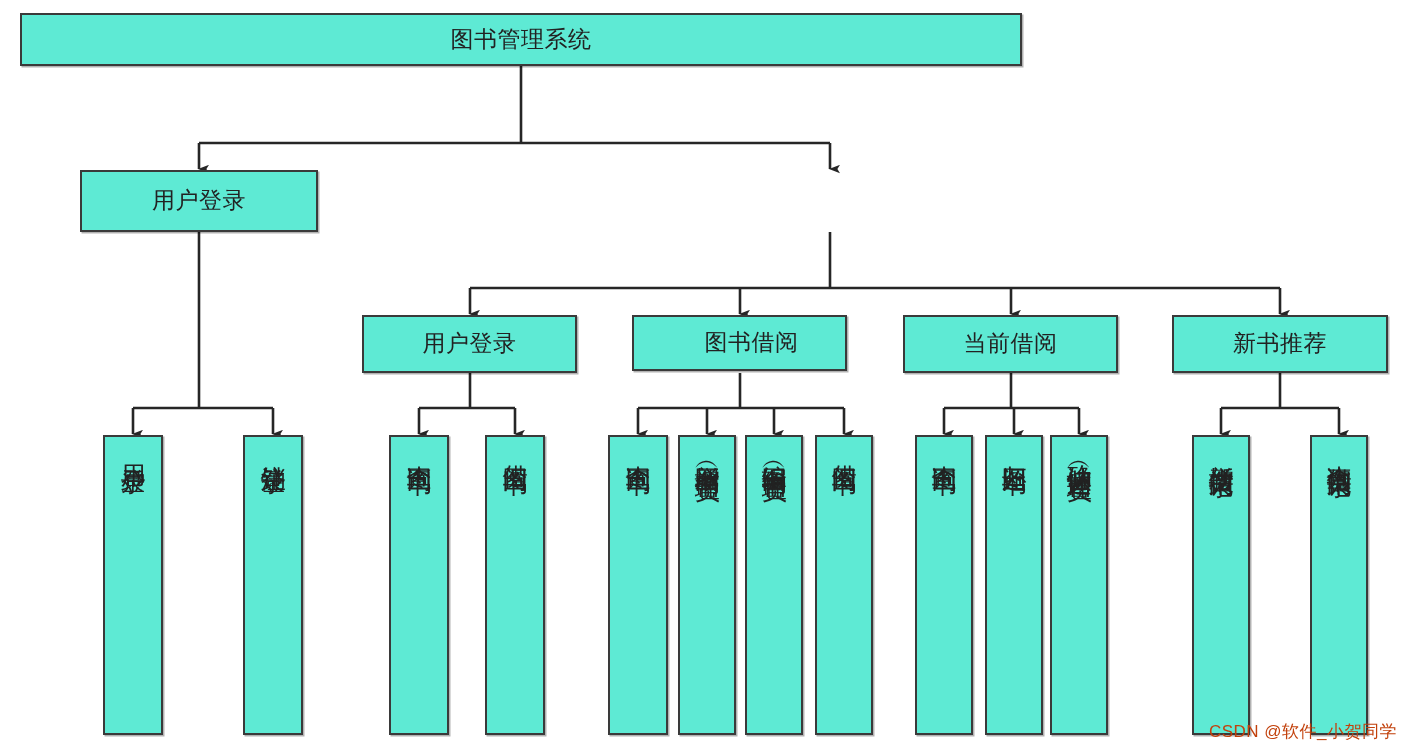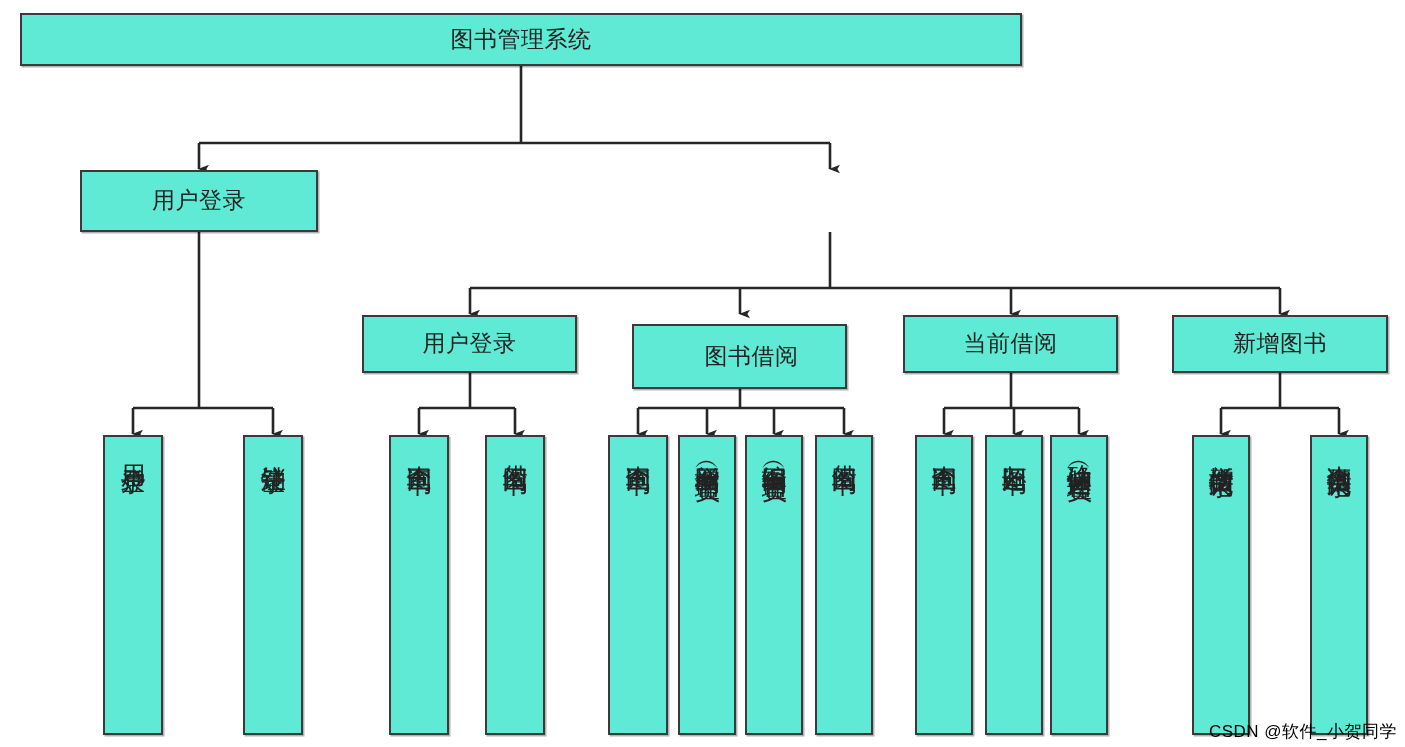--- a/index.html
+++ b/index.html
@@ -56,21 +56,21 @@
     font-size: 25px;
     line-height: 1.18;
     letter-spacing: 2px;
     white-space: nowrap;
   }
   #watermark {
     position: absolute;
     right: 8px;
     bottom: 4px;
     font-size: 17px;
-    color: #000000;
+    color: #c2410c;
     letter-spacing: 0.5px;
     white-space: nowrap;
   }
 </style>
 </head>
 <body>
 
 <div id="diagram-root">
 
   <svg id="edge-layer" viewBox="0 0 1405 747" width="1405" height="747" xmlns="http://www.w3.org/2000/svg">
@@ -120,28 +120,28 @@
     <span class="label">图书管理系统</span>
   </div>
 
   <div class="node horiz" id="node-user-login" style="left: 80px; top: 170px; width: 238px; height: 62px;">
     <span class="label">用户登录</span>
   </div>
 
   <div class="node horiz" id="node-new-book-rec" style="left: 362px; top: 315px; width: 215px; height: 58px;">
     <span class="label">用户登录</span>
   </div>
-  <div class="node horiz" id="node-book-borrow" style="left: 632px; top: 324px; width: 215px; height: 65px; padding-left: 24px;">
+  <div class="node horiz" id="node-book-borrow" style="left: 632px; top: 315px; width: 215px; height: 56px; padding-left: 24px;">
     <span class="label">图书借阅</span>
   </div>
   <div class="node horiz" id="node-current-borrow" style="left: 903px; top: 315px; width: 215px; height: 58px; align-items: center;">
     <span class="label">当前借阅</span>
   </div>
   <div class="node horiz" id="node-borrow-records" style="left: 1172px; top: 315px; width: 216px; height: 58px;">
-    <span class="label">新增图书</span>
+    <span class="label">新书推荐</span>
   </div>
 
   <div class="node vert" id="node-leaf-user-login" style="left: 103px; top: 435px; width: 60px; height: 300px;">
     <span class="label">用户登录</span>
   </div>
   <div class="node vert" id="node-leaf-logout" style="left: 243px; top: 435px; width: 60px; height: 300px;">
     <span class="label">注销登录</span>
   </div>
   <div class="node vert" id="node-leaf-query-book-rec" style="left: 389px; top: 435px; width: 60px; height: 300px;">
     <span class="label">查询图书</span>

